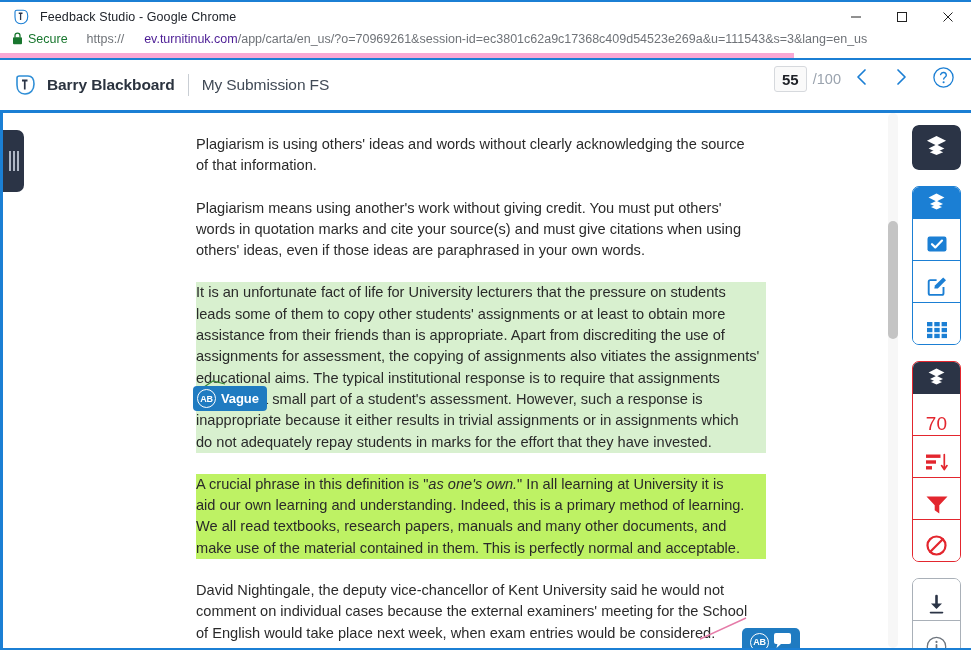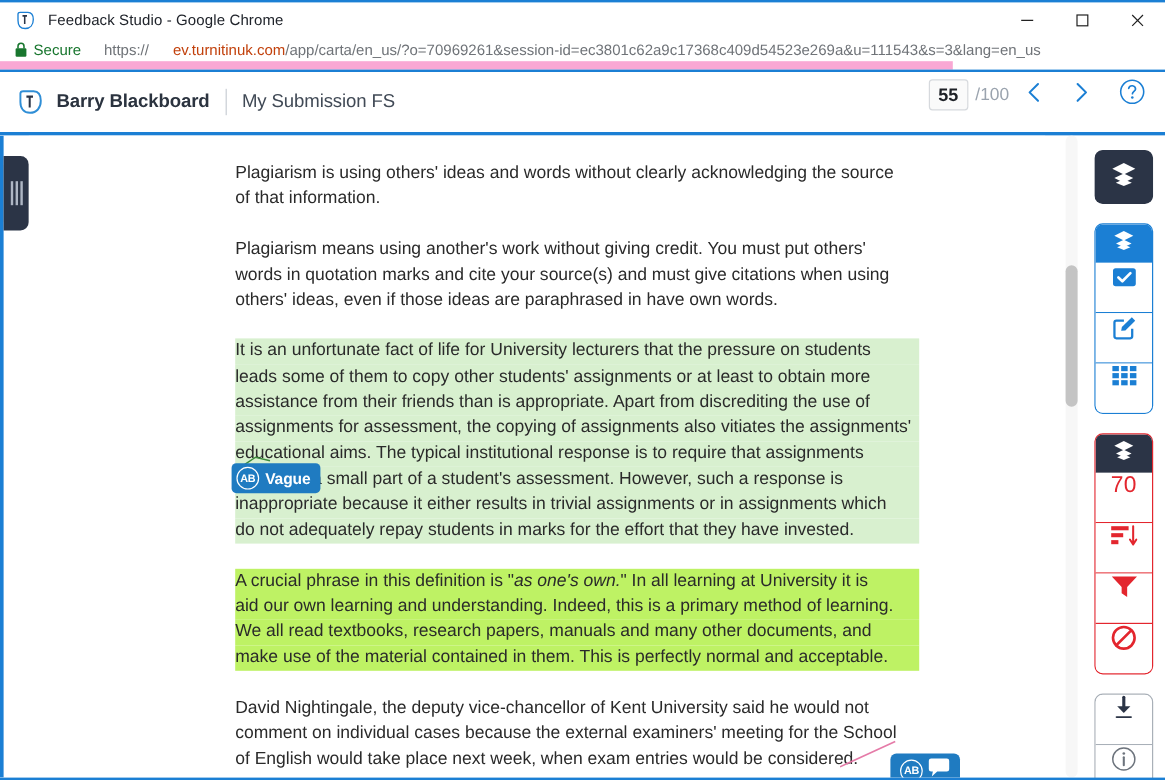--- a/index.html
+++ b/index.html
@@ -19,28 +19,28 @@
   }
   .tb-icon{width:22px;height:22px;margin-left:10px;display:flex;align-items:center;justify-content:center;}
   .tb-title{font-size:12.5px;color:#20242b;margin-left:8px;letter-spacing:.1px;}
   .winbtns{position:absolute;right:0;top:0;height:30px;display:flex;}
   .winbtn{width:46px;height:30px;display:flex;align-items:center;justify-content:center;}
   .winbtn svg{display:block;}
 
   
   .urlbar{
     position:absolute;left:0;top:32px;width:794px;height:26px;
-    background:#fff;display:flex;align-items:center;
-    border-bottom:7px solid #f9a8d4;box-sizing:border-box;
+    background:#fff;display:flex;align-items:flex-start;
+    border-bottom:5px solid #f9a8d4;box-sizing:border-box;
   }
   .lock{margin-left:12px;display:flex;align-items:center;}
   .secure{font-size:12.5px;color:#18762e;margin-left:5px;}
   .urlsep{width:1px;height:16px;background:#d2d5d9;margin:0 9px 0 10px;}
   .url{font-size:12.5px;color:#6f7378;white-space:nowrap;}
-  .url .host{color:#c2410c;padding-left:20px;}
+  .url .host{color:#4c1d95;padding-left:20px;}
   .blueline{position:absolute;left:0;top:58px;width:971px;height:2px;background:#1b7fd4;}
 
   
   .appheader{
     position:absolute;left:0;top:60px;width:971px;height:50px;
     background:#fff;display:flex;align-items:center;box-sizing:border-box;
   }
   .tii-logo{margin-left:12px;width:26px;height:26px;display:flex;align-items:center;justify-content:center;}
   .user-name{font-size:15.5px;font-weight:bold;color:#2b333f;margin-left:9px;letter-spacing:-.1px;}
   .hdr-sep{width:1px;height:22px;background:#c9ced4;margin:0 13px;}
@@ -112,21 +112,21 @@
   .tool-group{margin-bottom:16px;border-radius:6px;overflow:hidden;}
   .tool-single{
     width:49px;height:45px;border-radius:7px;background:#2b3446;
     display:flex;align-items:center;justify-content:center;
   }
   .grp-blue{border:1px solid #1b7fd4;border-radius:7px;background:#fff;}
   .grp-red{border:1px solid #e3262e;border-radius:7px;background:#fff;}
   .grp-gray{border:1px solid #a9b0b8;border-radius:7px;background:#fff;}
   .tool-head-blue{height:32px;background:#1b7fd4;display:flex;align-items:center;justify-content:center;}
   .tool-head-dark{height:32px;background:#2b3446;display:flex;align-items:center;justify-content:center;}
-  .tool-btn{height:41px;display:flex;align-items:flex-start;justify-content:center;background:#fff;}
+  .tool-btn{height:41px;display:flex;align-items:flex-end;justify-content:center;background:#fff;}
   .div-blue{height:1px;background:#1b7fd4;}
   .div-red{height:1px;background:#e3262e;}
   .div-gray{height:1px;background:#a9b0b8;}
   .score-red{font-size:19px;color:#e3262e;letter-spacing:.2px;}
   .bottomline{position:absolute;left:0;top:648px;width:971px;height:2px;background:#1b7fd4;}
 </style>
 </head>
 <body>
 
 <div class="app">
@@ -233,21 +233,21 @@
       <div class="doctext">
 
         <p>
           <span style="display: block;">Plagiarism is using others' ideas and words without clearly acknowledging the source</span>
           <span style="display: block;">of that information.</span>
         </p>
 
         <p>
           <span style="display: block;">Plagiarism means using another's work without giving credit. You must put others'</span>
           <span style="display: block;">words in quotation marks and cite your source(s) and must give citations when using</span>
-          <span style="display: block;">others' ideas, even if those ideas are paraphrased in have own words.</span>
+          <span style="display: block;">others' ideas, even if those ideas are paraphrased in your own words.</span>
         </p>
 
         <p class="p-green">
           <span class="ln" style="display: block;">It is an unfortunate fact of life for University lecturers that the pressure on students</span>
           <span class="ln" style="display: block;">leads some of them to copy other students' assignments or at least to obtain more</span>
           <span class="ln" style="display: block;">assistance from their friends than is appropriate. Apart from discrediting the use of</span>
           <span class="ln" style="display: block;">assignments for assessment, the copying of assignments also vitiates the assignments'</span>
           <span class="ln" style="display: block;">educational aims. The typical institutional response is to require that assignments</span>
           <span class="ln" style="display: block;">only form a small part of a student's assessment. However, such a response is</span>
           <span class="ln" style="display: block;">inappropriate because it either results in trivial assignments or in assignments which</span>

